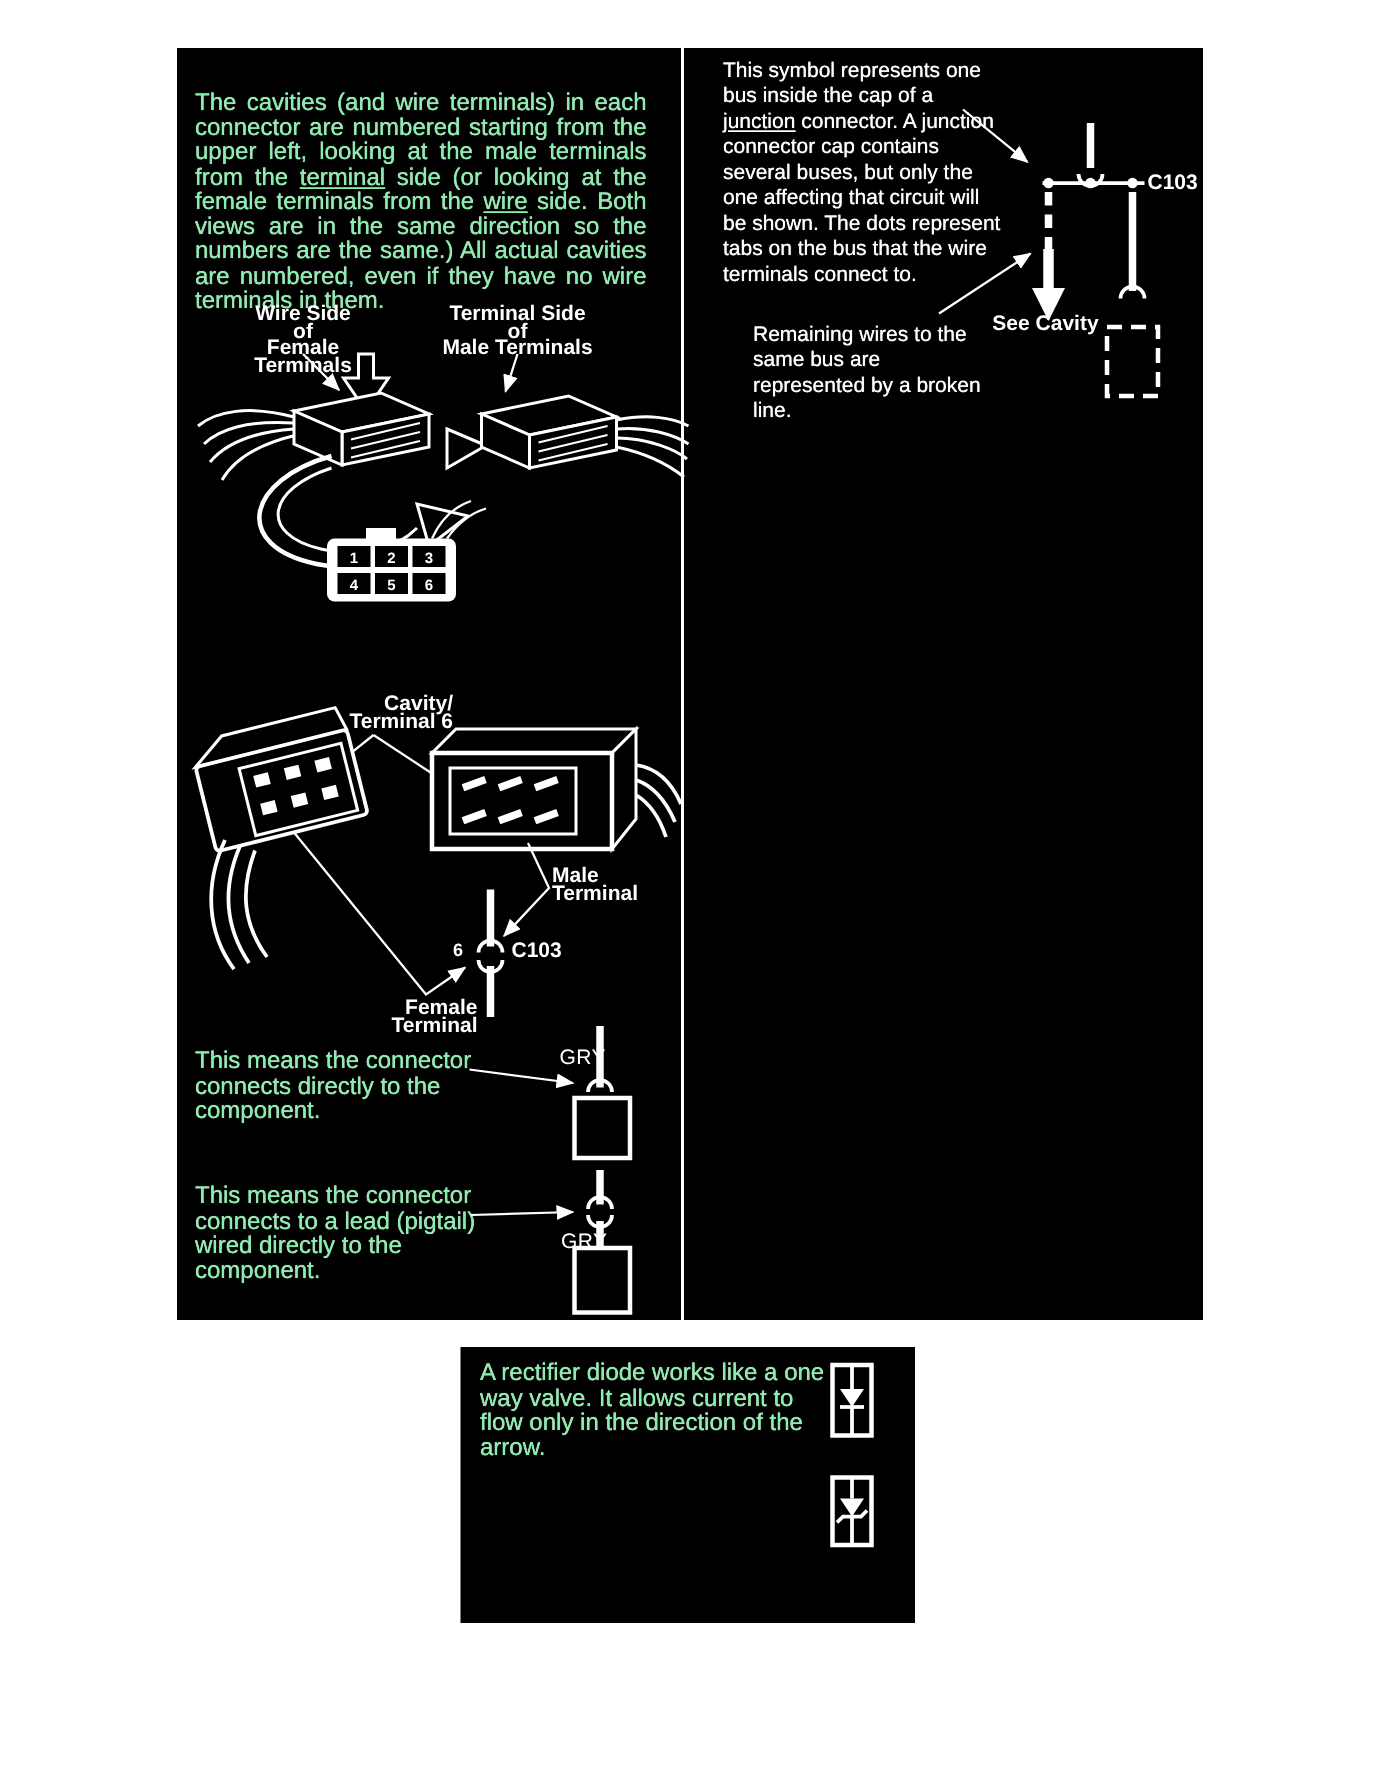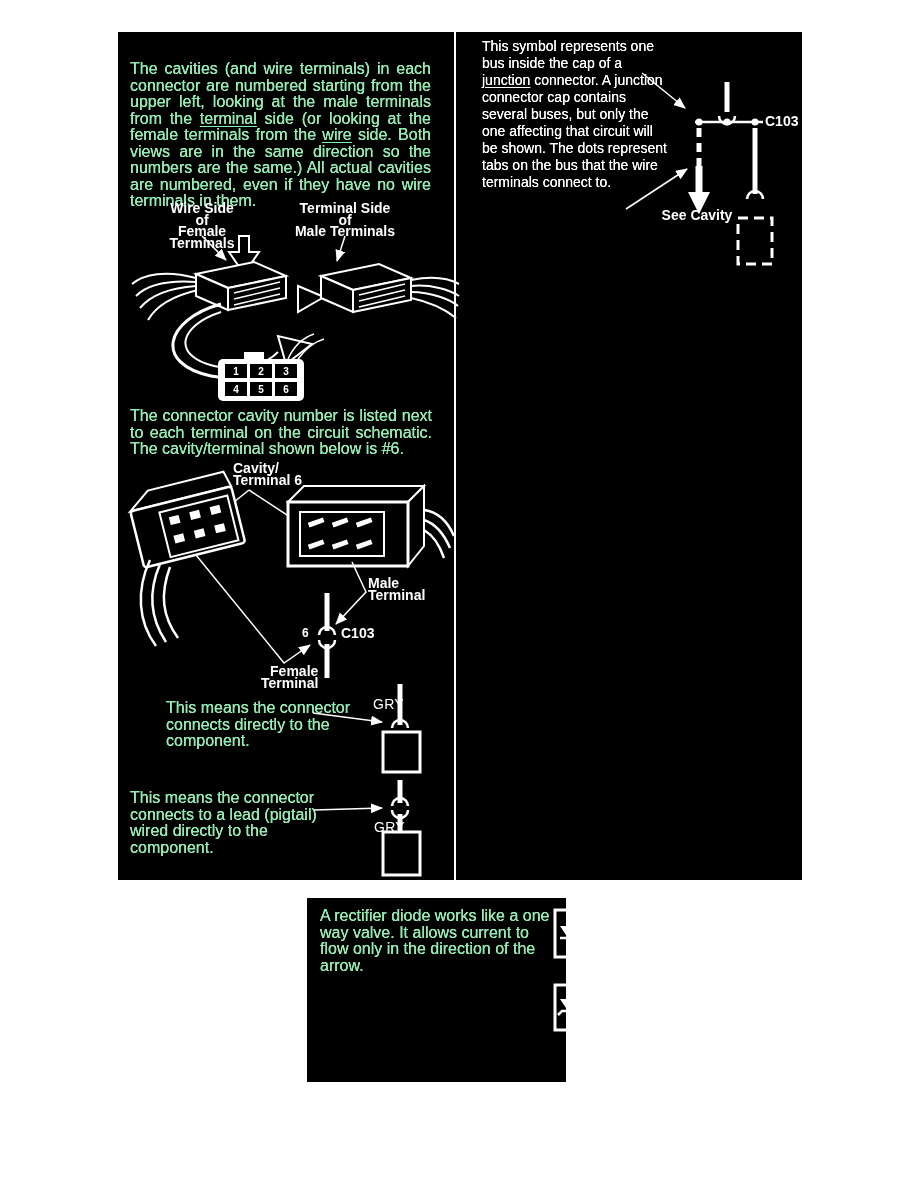--- a/index.html
+++ b/index.html
@@ -99,23 +99,22 @@
         <rect x="57" y="30" width="22" height="14" fill="#000"></rect>
         <text x="18" y="23" fill="#fff" font-size="10" font-weight="bold" text-anchor="middle">1</text>
         <text x="43" y="23" fill="#fff" font-size="10" font-weight="bold" text-anchor="middle">2</text>
         <text x="68" y="23" fill="#fff" font-size="10" font-weight="bold" text-anchor="middle">3</text>
         <text x="18" y="41" fill="#fff" font-size="10" font-weight="bold" text-anchor="middle">4</text>
         <text x="43" y="41" fill="#fff" font-size="10" font-weight="bold" text-anchor="middle">5</text>
         <text x="68" y="41" fill="#fff" font-size="10" font-weight="bold" text-anchor="middle">6</text>
       </g>
     </svg>
 
-    <p class="abs bt just" style="left:12px;top:376px;width:302px;">The connector cavity number is listed next to each terminal on the circuit schematic. The cavity/terminal shown below is #6.</p>
-
-    <div class="abs lbl" style="left:115px;top:431px;">
+
+    <div class="abs lbl" style="left:115px;top:431px;text-align:right;">
       <div>Cavity/</div>
       <div>Terminal 6</div>
     </div>
 
     <svg class="abs" style="left:8px;top:428px;" width="340" height="252" viewBox="0 0 340 252">
       <defs>
         <marker id="a2" orient="auto" markerUnits="userSpaceOnUse" markerWidth="14" markerHeight="12" refX="11" refY="5">
           <path d="M0,0 L12,5 L0,10 z" fill="#fff"></path>
         </marker>
       </defs>
@@ -169,21 +168,21 @@
       <div>Male</div>
       <div>Terminal</div>
     </div>
     <div class="abs lbl" style="left:143px;top:634px;text-align:right;">
       <div>Female</div>
       <div>Terminal</div>
     </div>
     <span class="abs lbl12" style="left:184px;top:594px;">6</span>
     <span class="abs lbl" style="left:223px;top:596px;">C103</span>
 
-    <p class="abs bt" style="left:12px;top:668px;width:186px;margin-left:36px;">This means the connector connects directly to the component.</p>
+    <p class="abs bt" style="left:12px;top:668px;width:186px;">This means the connector connects directly to the component.</p>
     <span class="abs lbl-sm" style="left:255px;top:664px;">GRY</span>
     <svg class="abs" style="left:188px;top:648px;" width="150" height="100" viewBox="0 0 150 100">
       <defs>
         <marker id="a3" orient="auto" markerUnits="userSpaceOnUse" markerWidth="14" markerHeight="12" refX="11" refY="5">
           <path d="M0,0 L12,5 L0,10 z" fill="#fff"></path>
         </marker>
       </defs>
       <line x1="7" y1="33" x2="76" y2="42" stroke="#fff" stroke-width="1.5" marker-end="url(#a3)"></line>
       <line x1="94" y1="4" x2="94" y2="45" stroke="#fff" stroke-width="5"></line>
       <path d="M86,48 A8,8 0 0 1 102,48" stroke="#fff" stroke-width="2.5" fill="none"></path>
@@ -201,20 +200,21 @@
       <line x1="8" y1="33" x2="76" y2="31" stroke="#fff" stroke-width="1.5" marker-end="url(#a4)"></line>
       <line x1="94" y1="3" x2="94" y2="26" stroke="#fff" stroke-width="5"></line>
       <path d="M86,29 A8,8 0 0 1 102,29" stroke="#fff" stroke-width="2.5" fill="none"></path>
       <path d="M86,33 A8,8 0 0 0 102,33" stroke="#fff" stroke-width="2.5" fill="none"></path>
       <line x1="94" y1="37" x2="94" y2="55" stroke="#fff" stroke-width="5"></line>
       <rect x="77" y="55" width="37" height="43" fill="none" stroke="#fff" stroke-width="3"></rect>
     </svg>
 
     <p class="abs bt2" style="left:364px;top:6px;width:188px;"><span>This symbol represents one bus inside the cap of a </span><span class="u">junction</span><span> connector. A junction connector cap contains several buses, but only the one affecting that circuit will be shown. The dots represent tabs on the bus that the wire terminals connect to.</span></p>
 
+    <p class="abs bt2" style="left:384px;top:182px;width:155px;">Remaining wires to the same bus are represented by a broken line.</p>
 
     <span class="abs lbl" style="left:647px;top:84px;">C103</span>
     <div class="abs lbl ctr" style="left:539px;top:178px;width:80px;">See Cavity</div>
 
     <svg class="abs" style="left:495px;top:36px;" width="170" height="232" viewBox="0 0 170 232">
       <defs>
         <marker id="a5" orient="auto" markerUnits="userSpaceOnUse" markerWidth="14" markerHeight="12" refX="11" refY="5">
           <path d="M0,0 L12,5 L0,10 z" fill="#fff"></path>
         </marker>
       </defs>
@@ -232,21 +232,21 @@
       <line x1="86" y1="60" x2="86" y2="98" stroke="#fff" stroke-width="5" stroke-dasharray="9 6"></line>
       <line x1="86" y1="98" x2="86" y2="126" stroke="#fff" stroke-width="7"></line>
       <polygon points="75,124 97,124 86,146" fill="#fff"></polygon>
 
       <line x1="142" y1="60" x2="142" y2="126" stroke="#fff" stroke-width="5"></line>
       <path d="M134,131 A8,8 0 0 1 150,131" stroke="#fff" stroke-width="2.5" fill="none"></path>
       <rect x="125" y="150" width="34" height="46" fill="none" stroke="#fff" stroke-width="3" stroke-dasharray="10 6"></rect>
     </svg>
   </div>
 
-  <div class="panel" style="left:307px;top:898px;width:259px;height:184px;">
+  <div class="panel" style="left:307px;top:898px;width:303px;height:184px;">
     <p class="abs bt" style="left:13px;top:10px;width:234px;">A rectifier diode works like a one way valve. It allows current to flow only in the direction of the arrow.</p>
     <svg class="abs" style="left:245px;top:10px;" width="34" height="54" viewBox="0 0 34 54">
       <rect x="3" y="2" width="26" height="47" fill="none" stroke="#fff" stroke-width="3"></rect>
       <line x1="16" y1="2" x2="16" y2="18" stroke="#fff" stroke-width="2.5"></line>
       <polygon points="8,18 24,18 16,30" fill="#fff"></polygon>
       <line x1="8" y1="30" x2="24" y2="30" stroke="#fff" stroke-width="2.5"></line>
       <line x1="16" y1="30" x2="16" y2="49" stroke="#fff" stroke-width="2.5"></line>
     </svg>
 
     <svg class="abs" style="left:245px;top:85px;" width="34" height="52" viewBox="0 0 34 52">

